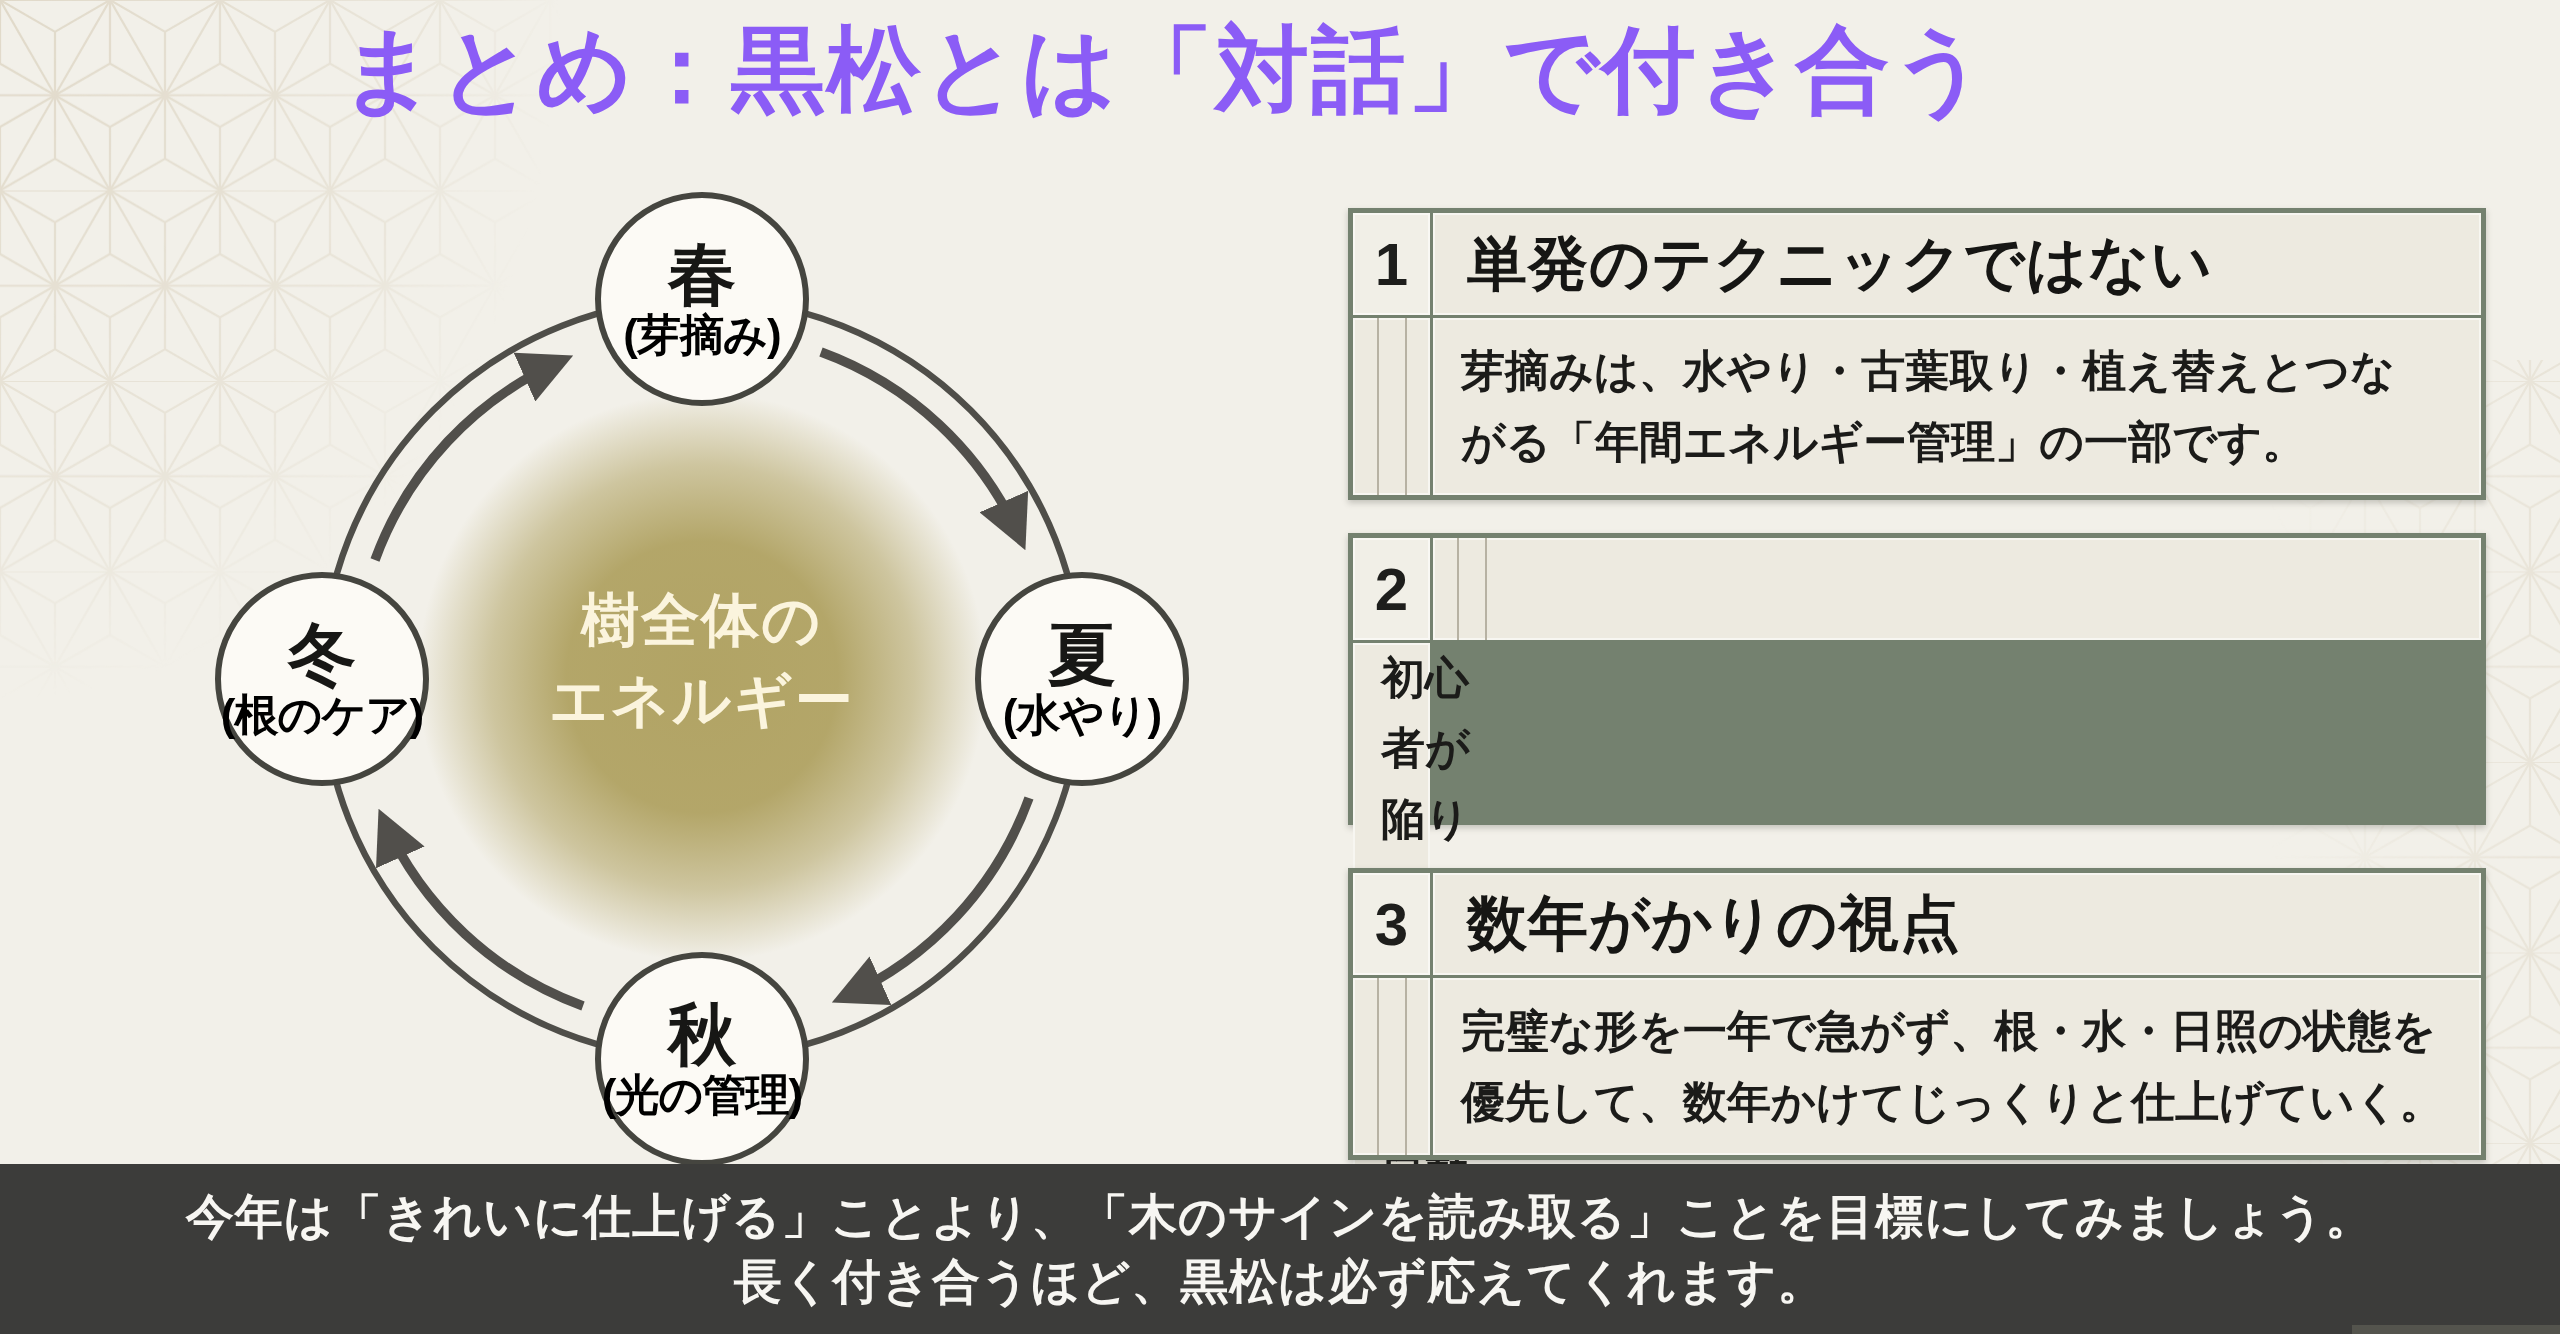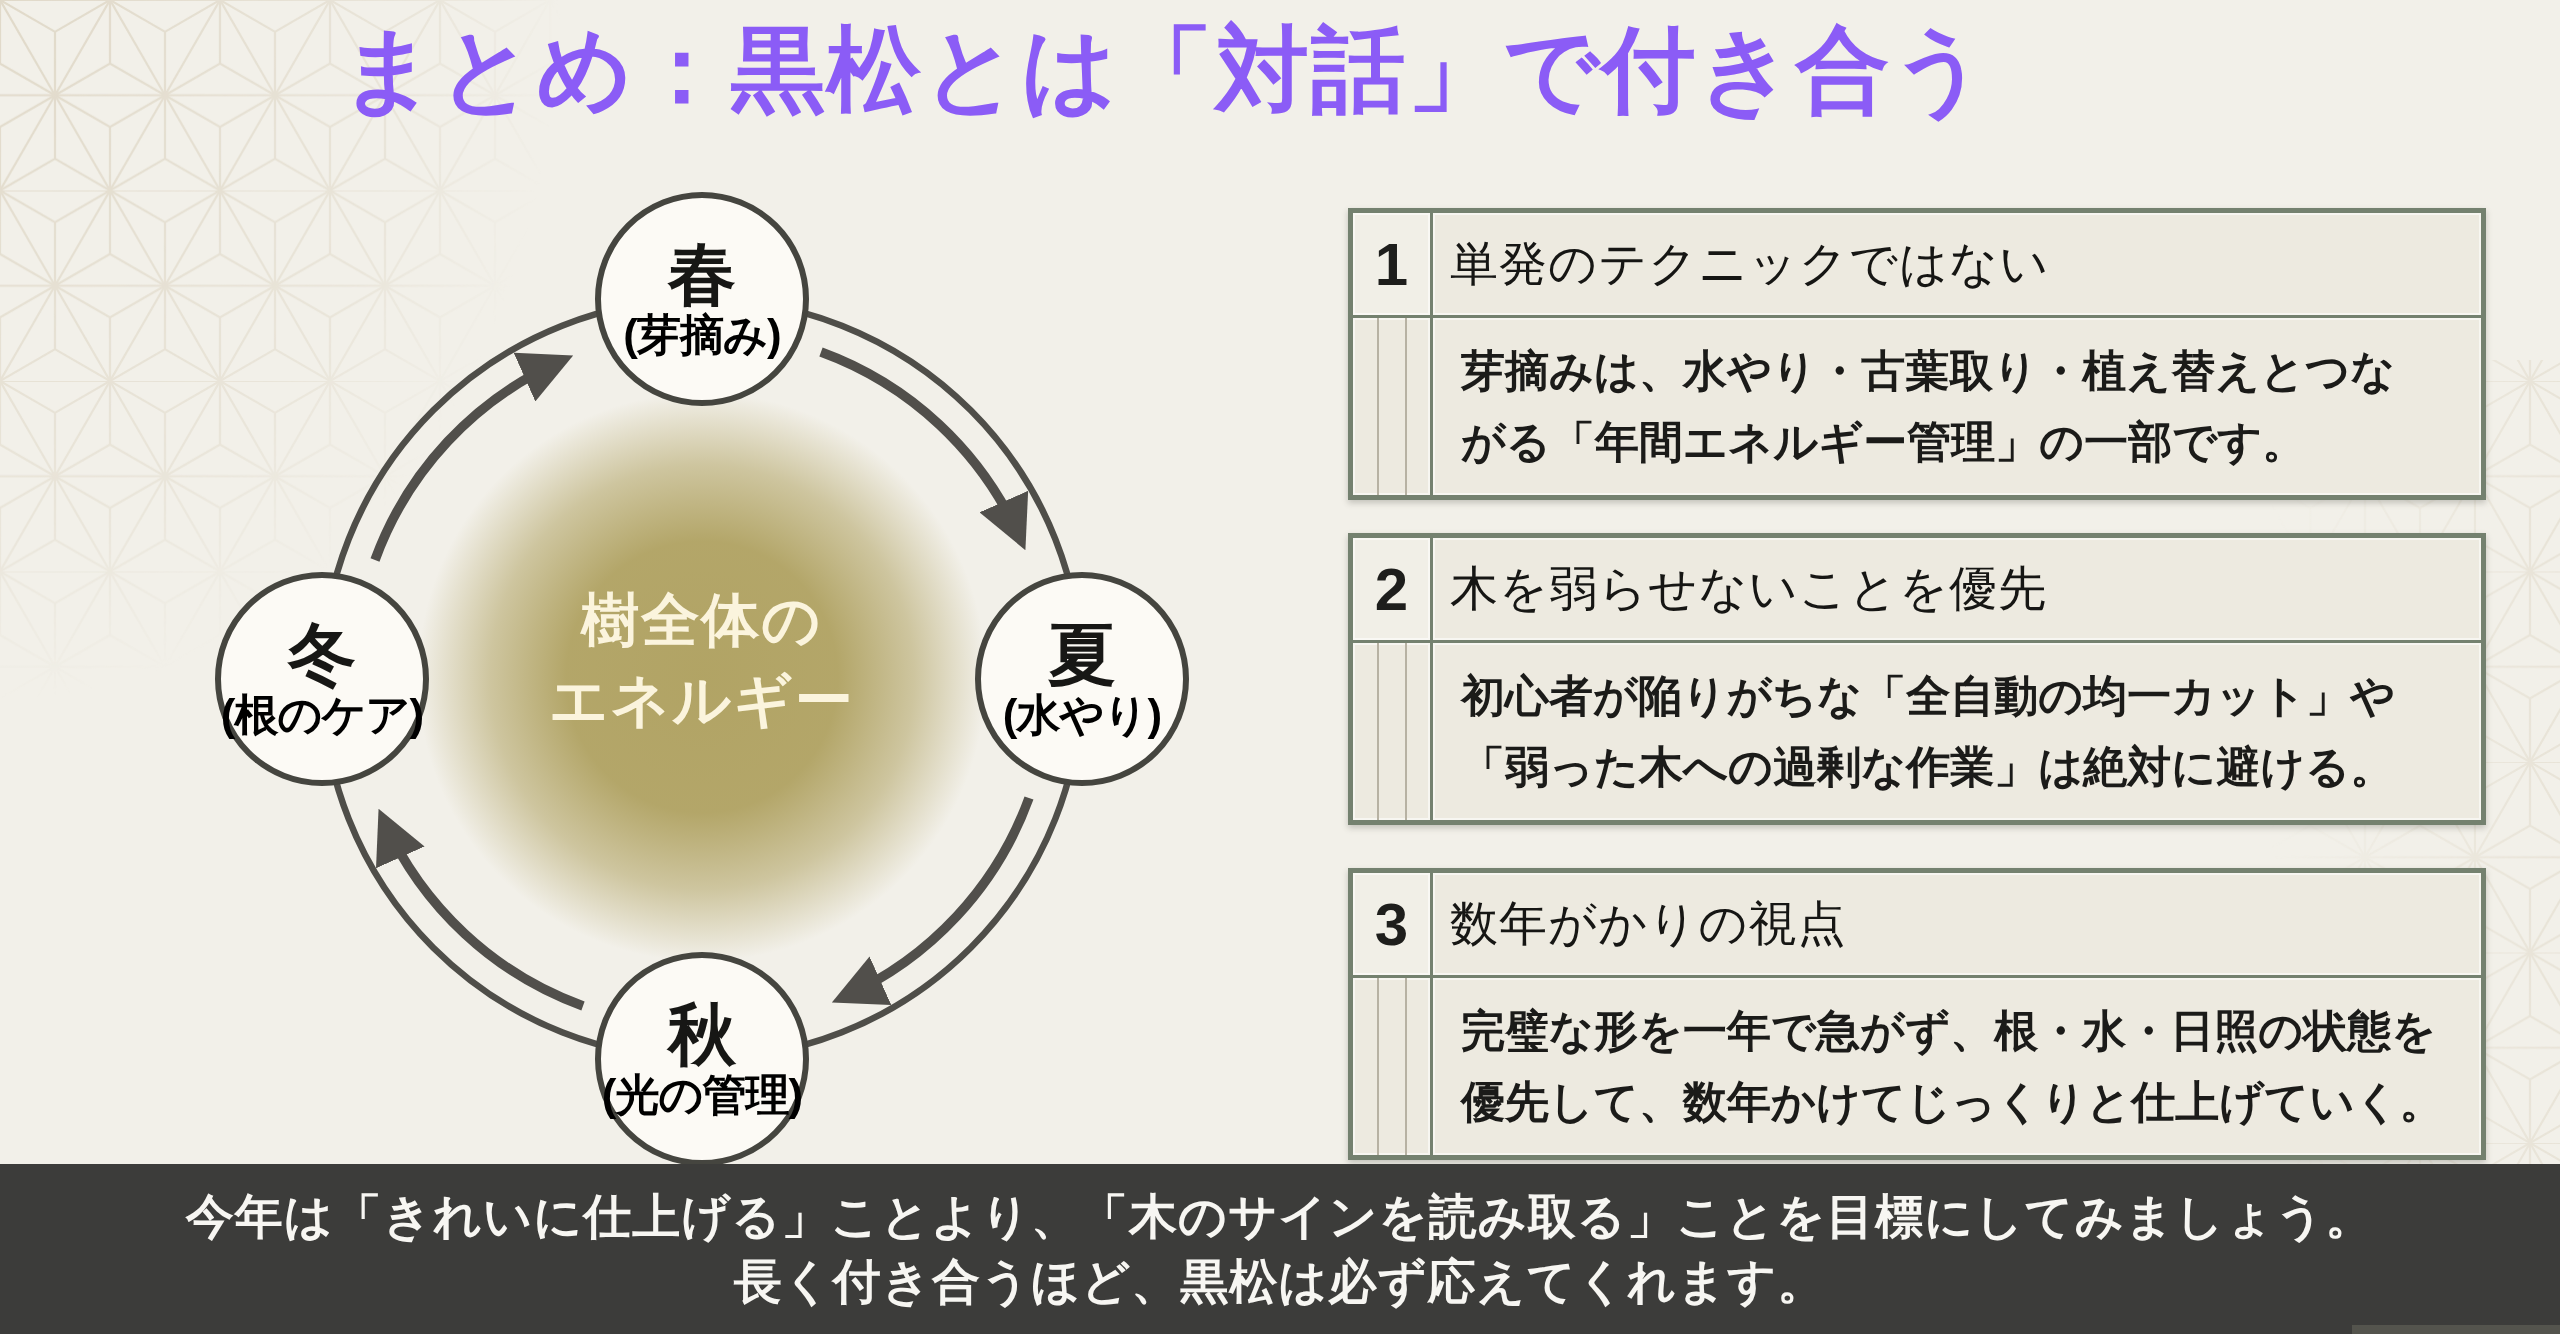--- a/index.html
+++ b/index.html
@@ -57,22 +57,22 @@
   }
   .pointbox.b1{top:208px;}
   .pointbox.b2{top:533px;}
   .pointbox.b3{top:868px;}
   .pb-cell{background:#edeae0;box-shadow:inset 0 0 0 2px rgba(255,255,255,.55);}
   .pb-num{
     display:flex;align-items:center;justify-content:center;
     font-weight:bold;font-size:60px;color:#1e1e1c;background:#f1efe7;
   }
   .pb-head{
-    display:flex;align-items:center;padding:0 17px;
-    font-weight:normal;font-size:48px;color:#161614;letter-spacing:1px;
+    display:flex;align-items:center;padding:0 34px;
+    font-weight:bold;font-size:60px;color:#161614;letter-spacing:1px;
     background:#edeae0;white-space:nowrap;overflow:hidden;
   }
   .pb-rule{
     background:#edeae0;position:relative;
   }
   .pb-rule::before,.pb-rule::after{
     content:"";position:absolute;top:0;bottom:0;width:2px;background:#b7b2a3;
   }
   .pb-rule::before{left:24px;}
   .pb-rule::after{left:52px;}
@@ -174,21 +174,20 @@
   <div class="pointbox b1">
     <div class="pb-cell pb-num">1</div>
     <div class="pb-cell pb-head">単発のテクニックではない</div>
     <div class="pb-cell pb-rule"></div>
     <div class="pb-cell pb-body">芽摘みは、水やり・古葉取り・植え替えとつな
 がる「年間エネルギー管理」の一部です。</div>
   </div>
 
   <div class="pointbox b2">
     <div class="pb-cell pb-num">2</div>
-    <div class="pb-cell pb-head">木を弱らせないことを優先</div>
     <div class="pb-cell pb-rule"></div>
     <div class="pb-cell pb-body">初心者が陥りがちな「全自動の均一カット」や
 「弱った木への過剰な作業」は絶対に避ける。</div>
   </div>
 
   <div class="pointbox b3">
     <div class="pb-cell pb-num">3</div>
     <div class="pb-cell pb-head">数年がかりの視点</div>
     <div class="pb-cell pb-rule"></div>
     <div class="pb-cell pb-body">完璧な形を一年で急がず、根・水・日照の状態を

